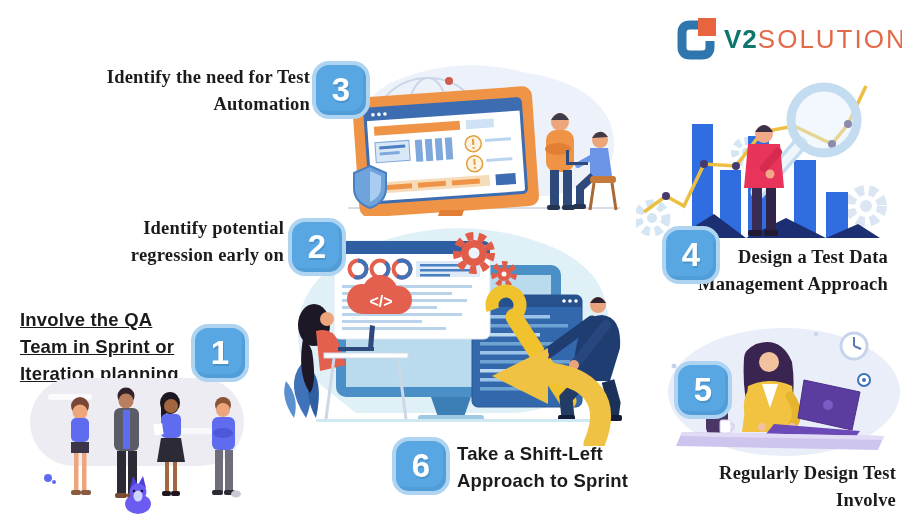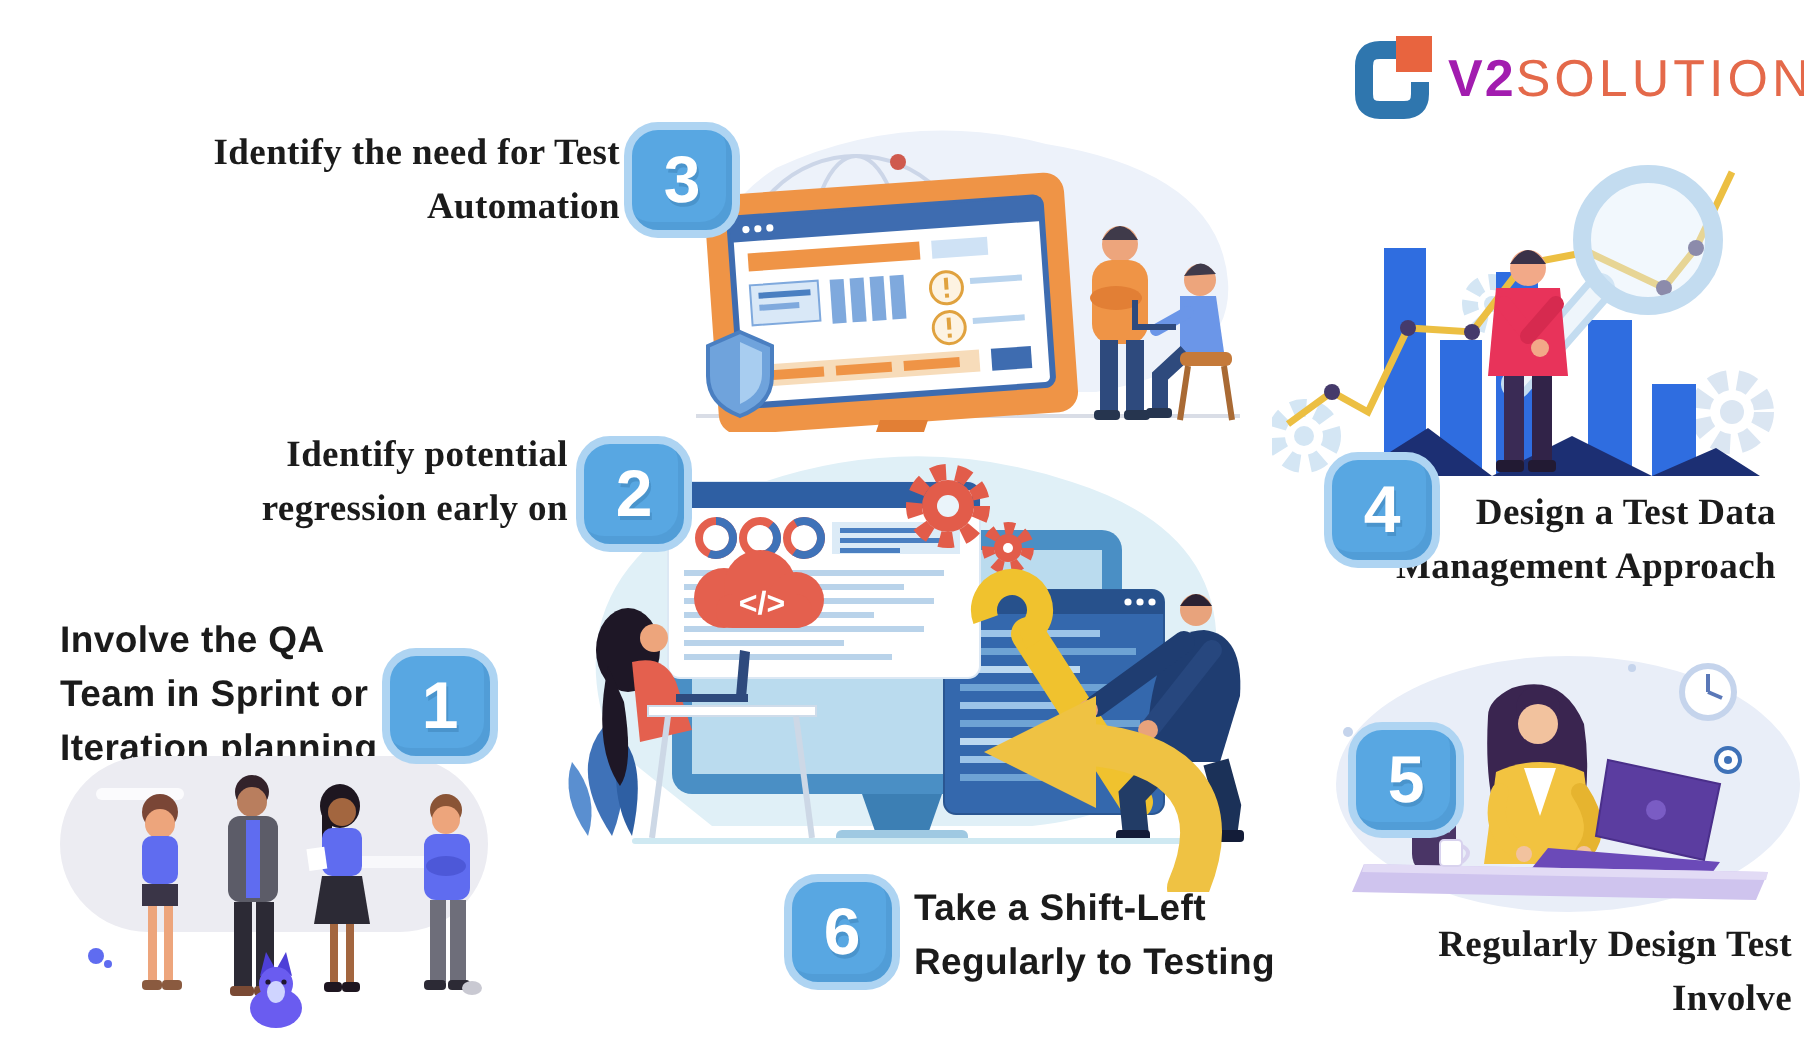--- a/index.html
+++ b/index.html
@@ -20,37 +20,37 @@
     font-weight:bold;font-size:33px;display:flex;align-items:center;justify-content:center;
     z-index:30;box-shadow:inset -3px -4px 0 rgba(30,90,140,0.12);
     text-shadow:1px 2px 0 rgba(30,90,140,0.25);
   }
   .illo{position:absolute;z-index:10;}
   #arrow6{z-index:15;}
   #logo{
     position:absolute;left:672px;top:16px;display:flex;align-items:center;z-index:40;
   }
   #logo .logo-text{font-size:26px;letter-spacing:1px;margin-left:6px;}
-  #logo .logo-v2{color:#a21caf;font-weight:bold;}
+  #logo .logo-v2{color:#0f766e;font-weight:bold;}
   #logo .logo-sol{color:#e4694a;font-weight:300;letter-spacing:2px;}
 </style>
 </head>
 <body>
 
 <div id="canvas">
 
   <div id="logo">
     <svg width="46" height="46" viewBox="0 0 46 46">
       <path d="M30 9 L18 9 Q10 9 10 17 L10 31 Q10 39 18 39 L30 39 Q38 39 38 31 L38 25" fill="none" stroke="#2f76ae" stroke-width="9" stroke-linejoin="round"></path>
       <rect x="26" y="2" width="18" height="18" fill="#e8643f"></rect>
     </svg>
     <span class="logo-text"><span class="logo-v2">V2</span><span class="logo-sol">SOLUTIONS</span></span>
   </div>
 
-  <div class="label align-left" style="left:30px;top:306px;width:185px;">
+  <div class="label align-left" style="left:20px;top:306px;width:185px;text-decoration:underline;">
     <div>Involve the QA</div>
     <div>Team in Sprint or</div>
     <div>Iteration planning</div>
   </div>
   <div class="label align-right" style="left:94px;top:215px;width:190px;">
     <div>Identify potential</div>
     <div>regression early on</div>
   </div>
   <div class="label align-right" style="left:58px;top:64px;width:252px;">
     <div>Identify the need for Test</div>
@@ -59,21 +59,21 @@
   <div class="label align-right" style="left:676px;top:244px;width:212px;">
     <div>Design a Test Data</div>
     <div>Management Approach</div>
   </div>
   <div class="label align-right" style="left:684px;top:460px;width:212px;">
     <div>Regularly Design Test</div>
     <div>Involve</div>
   </div>
   <div class="label align-left" style="left:457px;top:440px;width:190px;">
     <div>Take a Shift-Left</div>
-    <div>Regularly to Testing</div>
+    <div>Approach to Sprint</div>
   </div>
 
   <div class="badge" style="left:191px;top:324px;">1</div>
   <div class="badge" style="left:288px;top:218px;">2</div>
   <div class="badge" style="left:312px;top:61px;">3</div>
   <div class="badge" style="left:662px;top:226px;">4</div>
   <div class="badge" style="left:674px;top:361px;">5</div>
   <div class="badge" style="left:392px;top:437px;">6</div>
 
   <div class="illo" style="left:328px;top:56px;">

